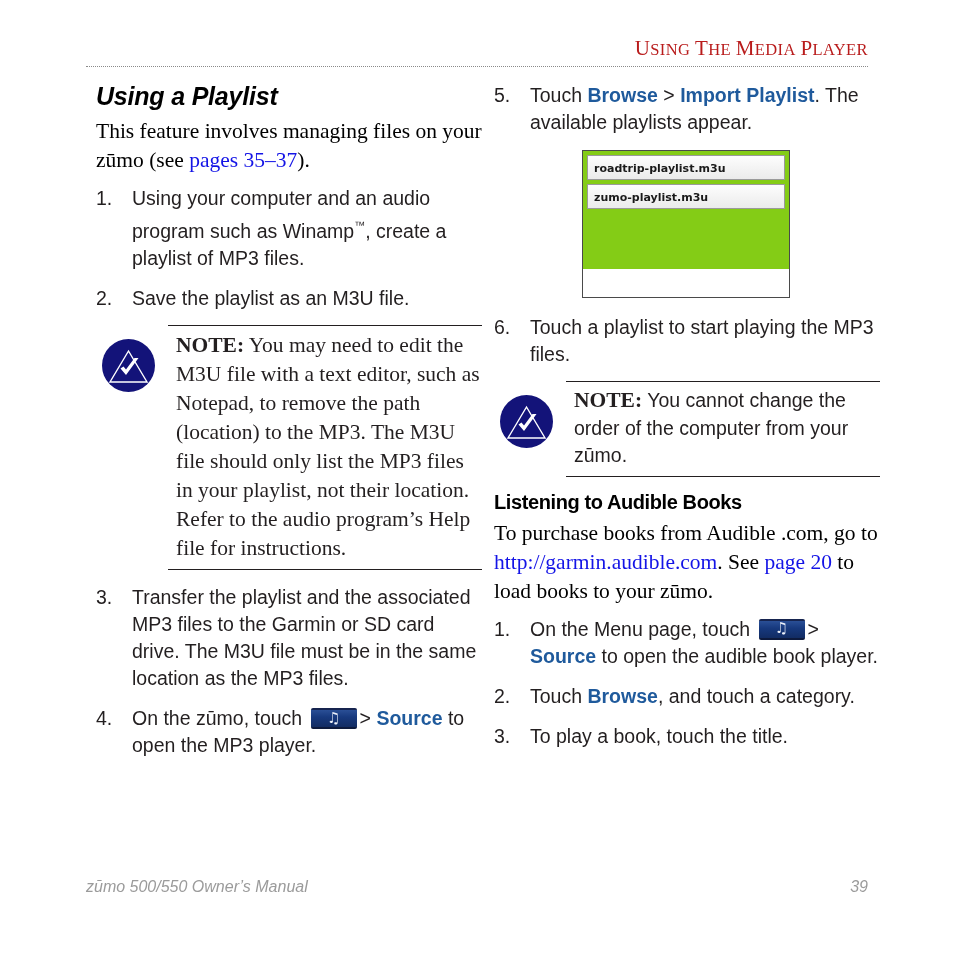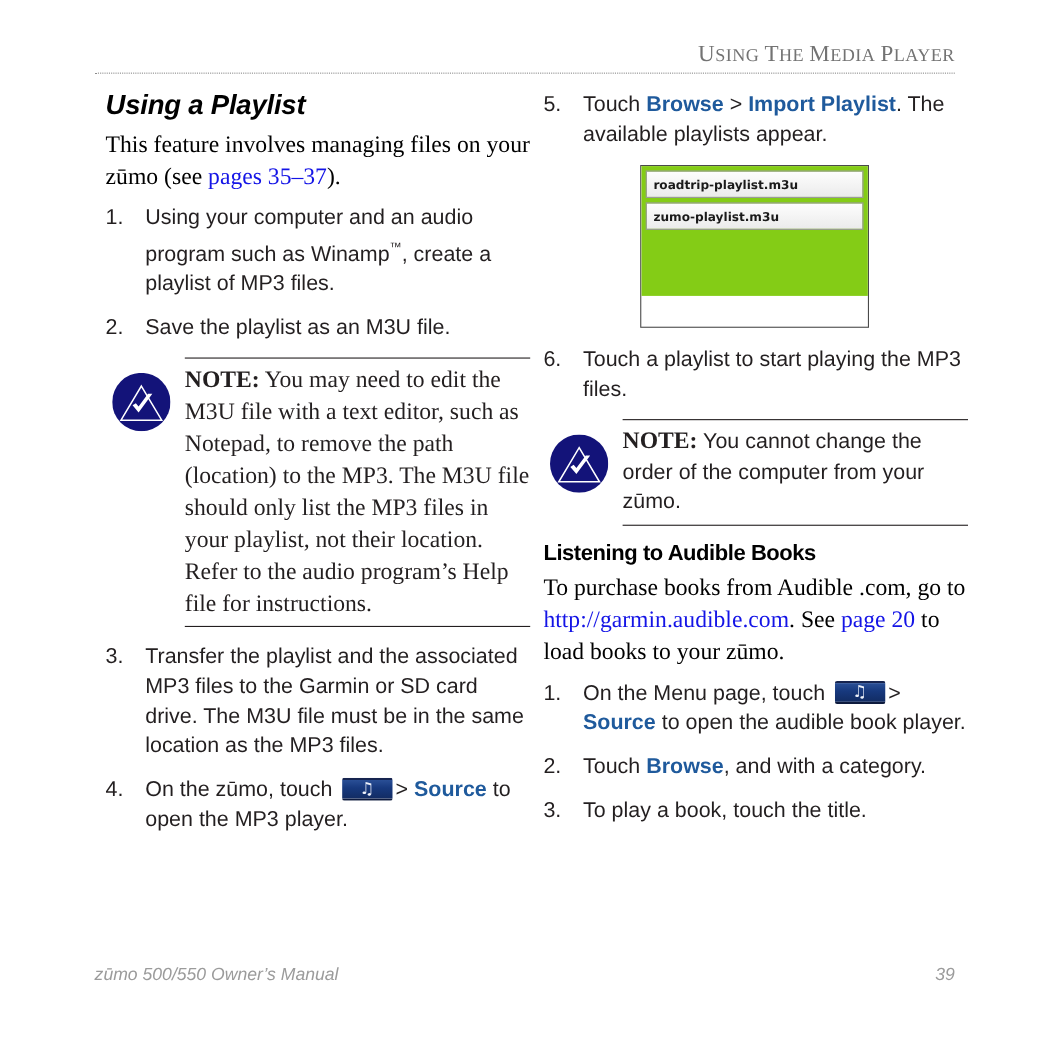--- a/index.html
+++ b/index.html
@@ -23,21 +23,21 @@
     height: 954px;
   }
 
   
   .running-header {
     position: absolute;
     left: 86px;
     top: 36px;
     width: 782px;
     text-align: right;
-    color: #737373;
+    color: #b91c1c;
     font-family: "Liberation Serif", serif;
     font-size: 17px;
     letter-spacing: 0.4px;
   }
   .running-header .sc-cap { font-size: 21px; }
   .running-header .sc-small { font-size: 16.5px; }
 
   .header-rule {
     position: absolute;
     left: 86px;
@@ -163,20 +163,21 @@
     width: 53px;
     height: 53px;
   }
   .note-rule-top,
   .note-rule-bottom {
     border-top: 1.5px solid #231f20;
     height: 0;
   }
   .note-body {
     padding: 5px 0 6px 0;
+    margin-left: 8px;
   }
   .note-body p {
     margin: 0;
     font-size: 21.5px;
     line-height: 29px;
     font-family: "Liberation Serif", serif;
     color: #231f20;
   }
   .note-body.sans p {
     font-family: "Liberation Sans", sans-serif;
@@ -370,21 +371,21 @@
     <p class="serif-body"><span>To purchase books from Audible .com, go to </span><span class="link-serif">http://garmin.audible.com</span><span>. See </span><span class="link-serif">page 20</span><span> to load books to your zūmo.</span></p>
 
     <ol class="steps">
 
       <li>
         <span class="num">1.</span><span>On the Menu page, touch </span><span class="note-btn"><span class="glyph">♫</span></span><span>&gt;</span>
         <span class="ui-bold">Source</span><span> to open the audible book player.</span>
       </li>
 
       <li>
-        <span class="num">2.</span><span>Touch </span><span class="ui-bold">Browse</span><span>, and with a category.</span>
+        <span class="num">2.</span><span>Touch </span><span class="ui-bold">Browse</span><span>, and touch a category.</span>
       </li>
 
       <li>
         <span class="num">3.</span><span>To play a book, touch the title.</span>
       </li>
     </ol>
 
   </div>
 
   <div class="footer">

